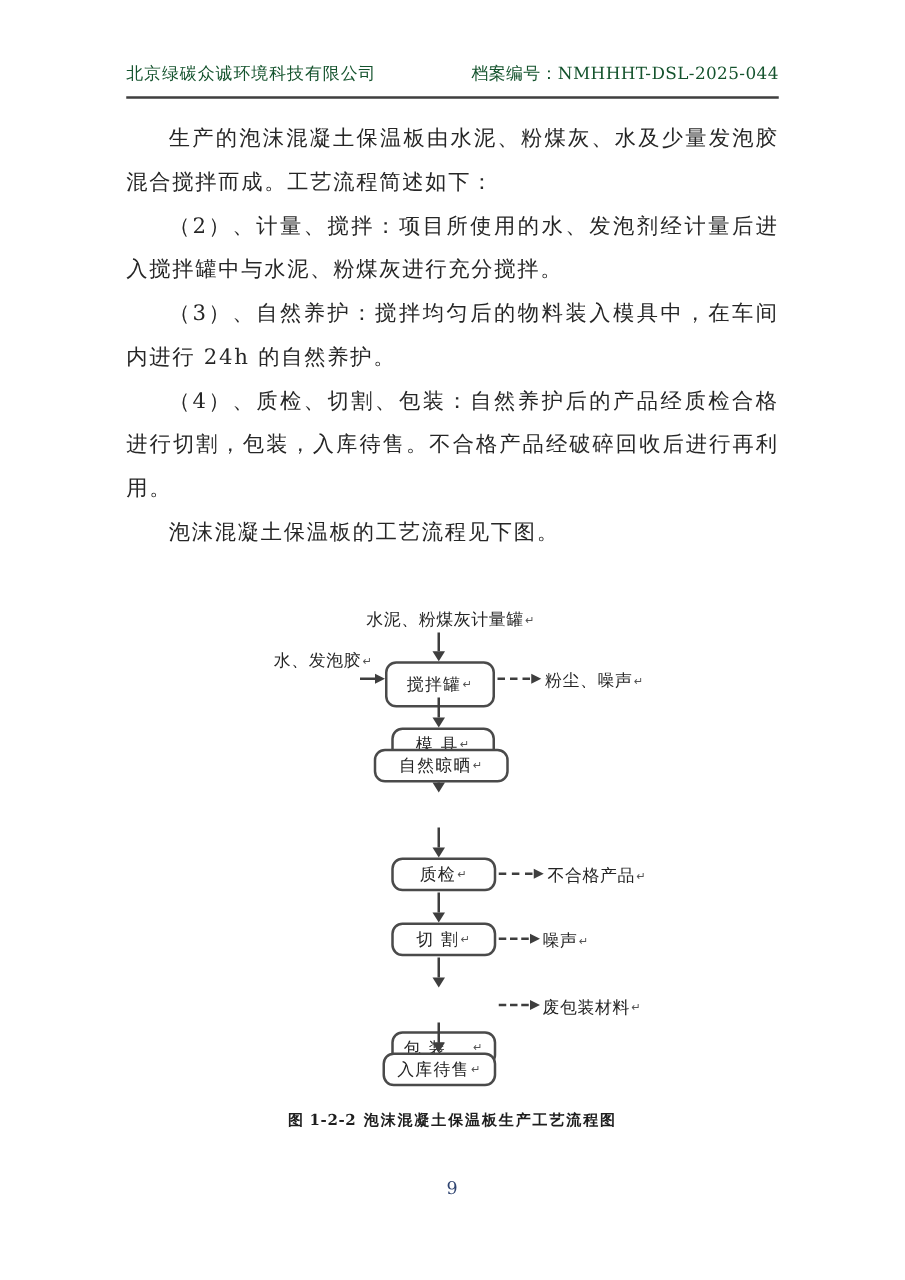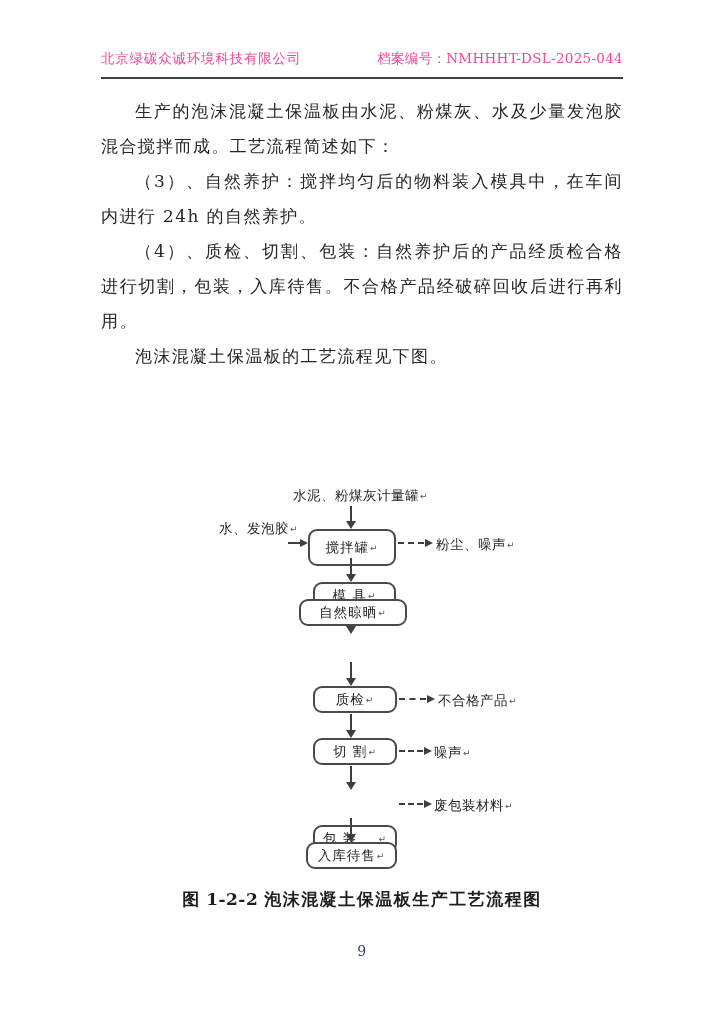--- a/index.html
+++ b/index.html
@@ -4,21 +4,21 @@
 <style>
   html,body{margin:0;padding:0;background:#fff;}
   .page{
     position:relative;width:724px;height:1024px;background:#ffffff;overflow:hidden;
     font-family:"DejaVu Serif","Liberation Serif",serif;color:#2a2a2a;
   }
   
   .header{
     position:absolute;top:50px;left:101px;width:522px;
     display:flex;justify-content:space-between;align-items:flex-end;
-    font-size:13.5px;letter-spacing:0.8px;color:#ec4899;
+    font-size:13.5px;letter-spacing:0.8px;color:#14532d;
     border-bottom:2px solid #3f3f3f;padding-bottom:9px;
   }
   .header .doc-no{letter-spacing:0.3px;}
   
   .text-block{position:absolute;top:94px;left:101px;width:522px;}
   .text-block p{
     margin:0;font-size:17px;line-height:35px;letter-spacing:1.4px;
     text-align:justify;text-indent:2em;color:#262626;
   }
   
@@ -39,40 +39,41 @@
   .ha{position:absolute;height:2px;background:#3e3e3e;}
   .ha::after{content:"";position:absolute;right:-8px;top:-3px;width:0;height:0;
     border-top:4px solid transparent;border-bottom:4px solid transparent;border-left:8px solid #3e3e3e;}
   
   .hd{position:absolute;height:0;border-top:2px dashed #3e3e3e;}
   .hd::after{content:"";position:absolute;right:-9px;top:-5px;width:0;height:0;
     border-top:4px solid transparent;border-bottom:4px solid transparent;border-left:8px solid #3e3e3e;}
   
   .caption{
     position:absolute;top:888px;left:0;width:724px;text-align:center;
-    font-size:17px;font-weight:bold;letter-spacing:1.5px;color:#1e1e1e;
+    font-size:12px;font-weight:bold;letter-spacing:1.5px;color:#1e1e1e;
   }
   .caption .fig-no{letter-spacing:0.5px;margin-right:6px;}
   .page-number{
     position:absolute;top:943px;left:0;width:724px;text-align:center;
     font-size:14px;color:#2e4370;letter-spacing:0.5px;
   }
 </style>
 </head>
 <body>
 
 <div class="page">
 
   <div class="header">
     <span class="company">北京绿碳众诚环境科技有限公司</span>
     <span class="doc-no">档案编号：NMHHHT-DSL-2025-044</span>
   </div>
 
   <div class="text-block">
     <p>生产的泡沫混凝土保温板由水泥、粉煤灰、水及少量发泡胶混合搅拌而成。工艺流程简述如下：</p>
+    <p>（2）、计量、搅拌：项目所使用的水、发泡剂经计量后进入搅拌罐中与水泥、粉煤灰进行充分搅拌。</p>
     <p>（3）、自然养护：搅拌均匀后的物料装入模具中，在车间内进行 24h 的自然养护。</p>
     <p>（4）、质检、切割、包装：自然养护后的产品经质检合格进行切割，包装，入库待售。不合格产品经破碎回收后进行再利用。</p>
     <p>泡沫混凝土保温板的工艺流程见下图。</p>
   </div>
 
   <div class="fc">
 
     <div class="fc-text" style="left:293px;top:487px;">
       <span>水泥、粉煤灰计量罐</span><span class="rm">↵</span>
     </div>

